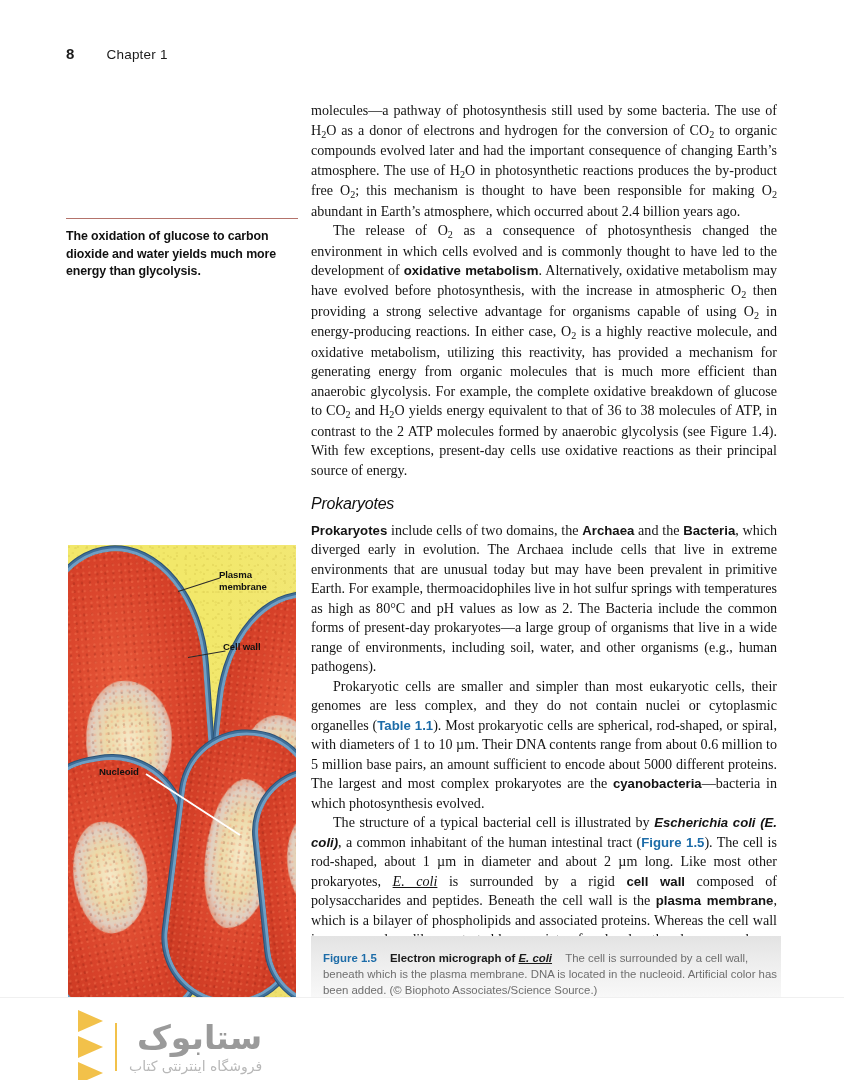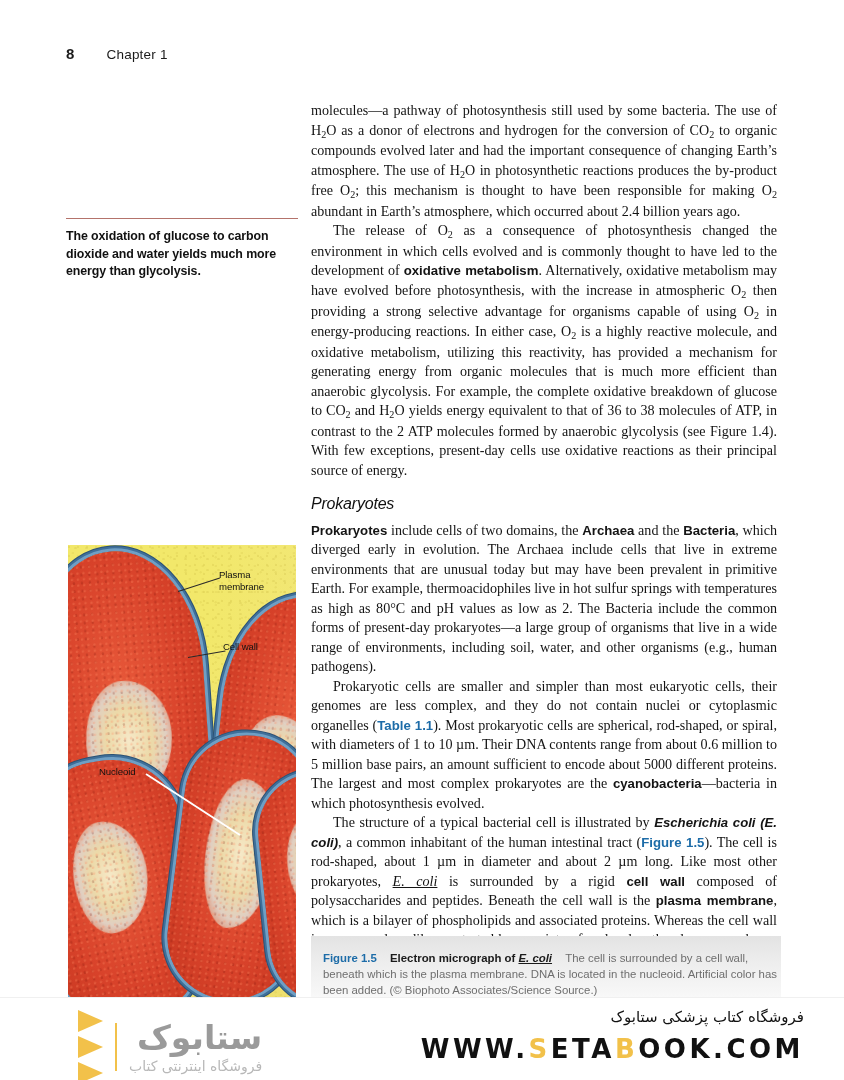--- a/index.html
+++ b/index.html
@@ -67,20 +67,21 @@
     left: 68px;
     top: 545px;
     width: 228px;
   }
   .micrograph {
     position: relative;
     width: 228px;
     height: 478px;
     background: #c4b5fd;
     overflow: hidden;
+    font-weight: bold;
   }
   .mg-bg {
     position: absolute;
     inset: 0;
     background:
       radial-gradient(circle at 18% 14%, #f2e86a 0 22%, rgba(242,232,106,0) 60%),
       radial-gradient(circle at 86% 70%, #efe06a 0 20%, rgba(239,224,106,0) 62%),
       linear-gradient(160deg, #f5ea76 0%, #ece083 45%, #eadf7a 100%);
   }
   .mg-noise {
@@ -428,19 +429,15 @@
             <div class="chev"></div>
           </div>
       </div>
       <div class="logo-divider"></div>
       <div class="logo-text-group">
         <div class="logo-main">ستابوک</div>
         <div class="logo-sub">فروشگاه اینترنتی کتاب</div>
       </div>
     </div>
 
-    <div class="banner-right">
-      <div class="banner-fa">فروشگاه کتاب پزشکی ستابوک</div>
-      <div class="banner-url"><span>WWW.</span><span class="hl">S</span><span>ETA</span><span class="hl">B</span><span>OOK.COM</span></div>
-    </div>
   </div>
 
 </div>
 
 </body></html>

